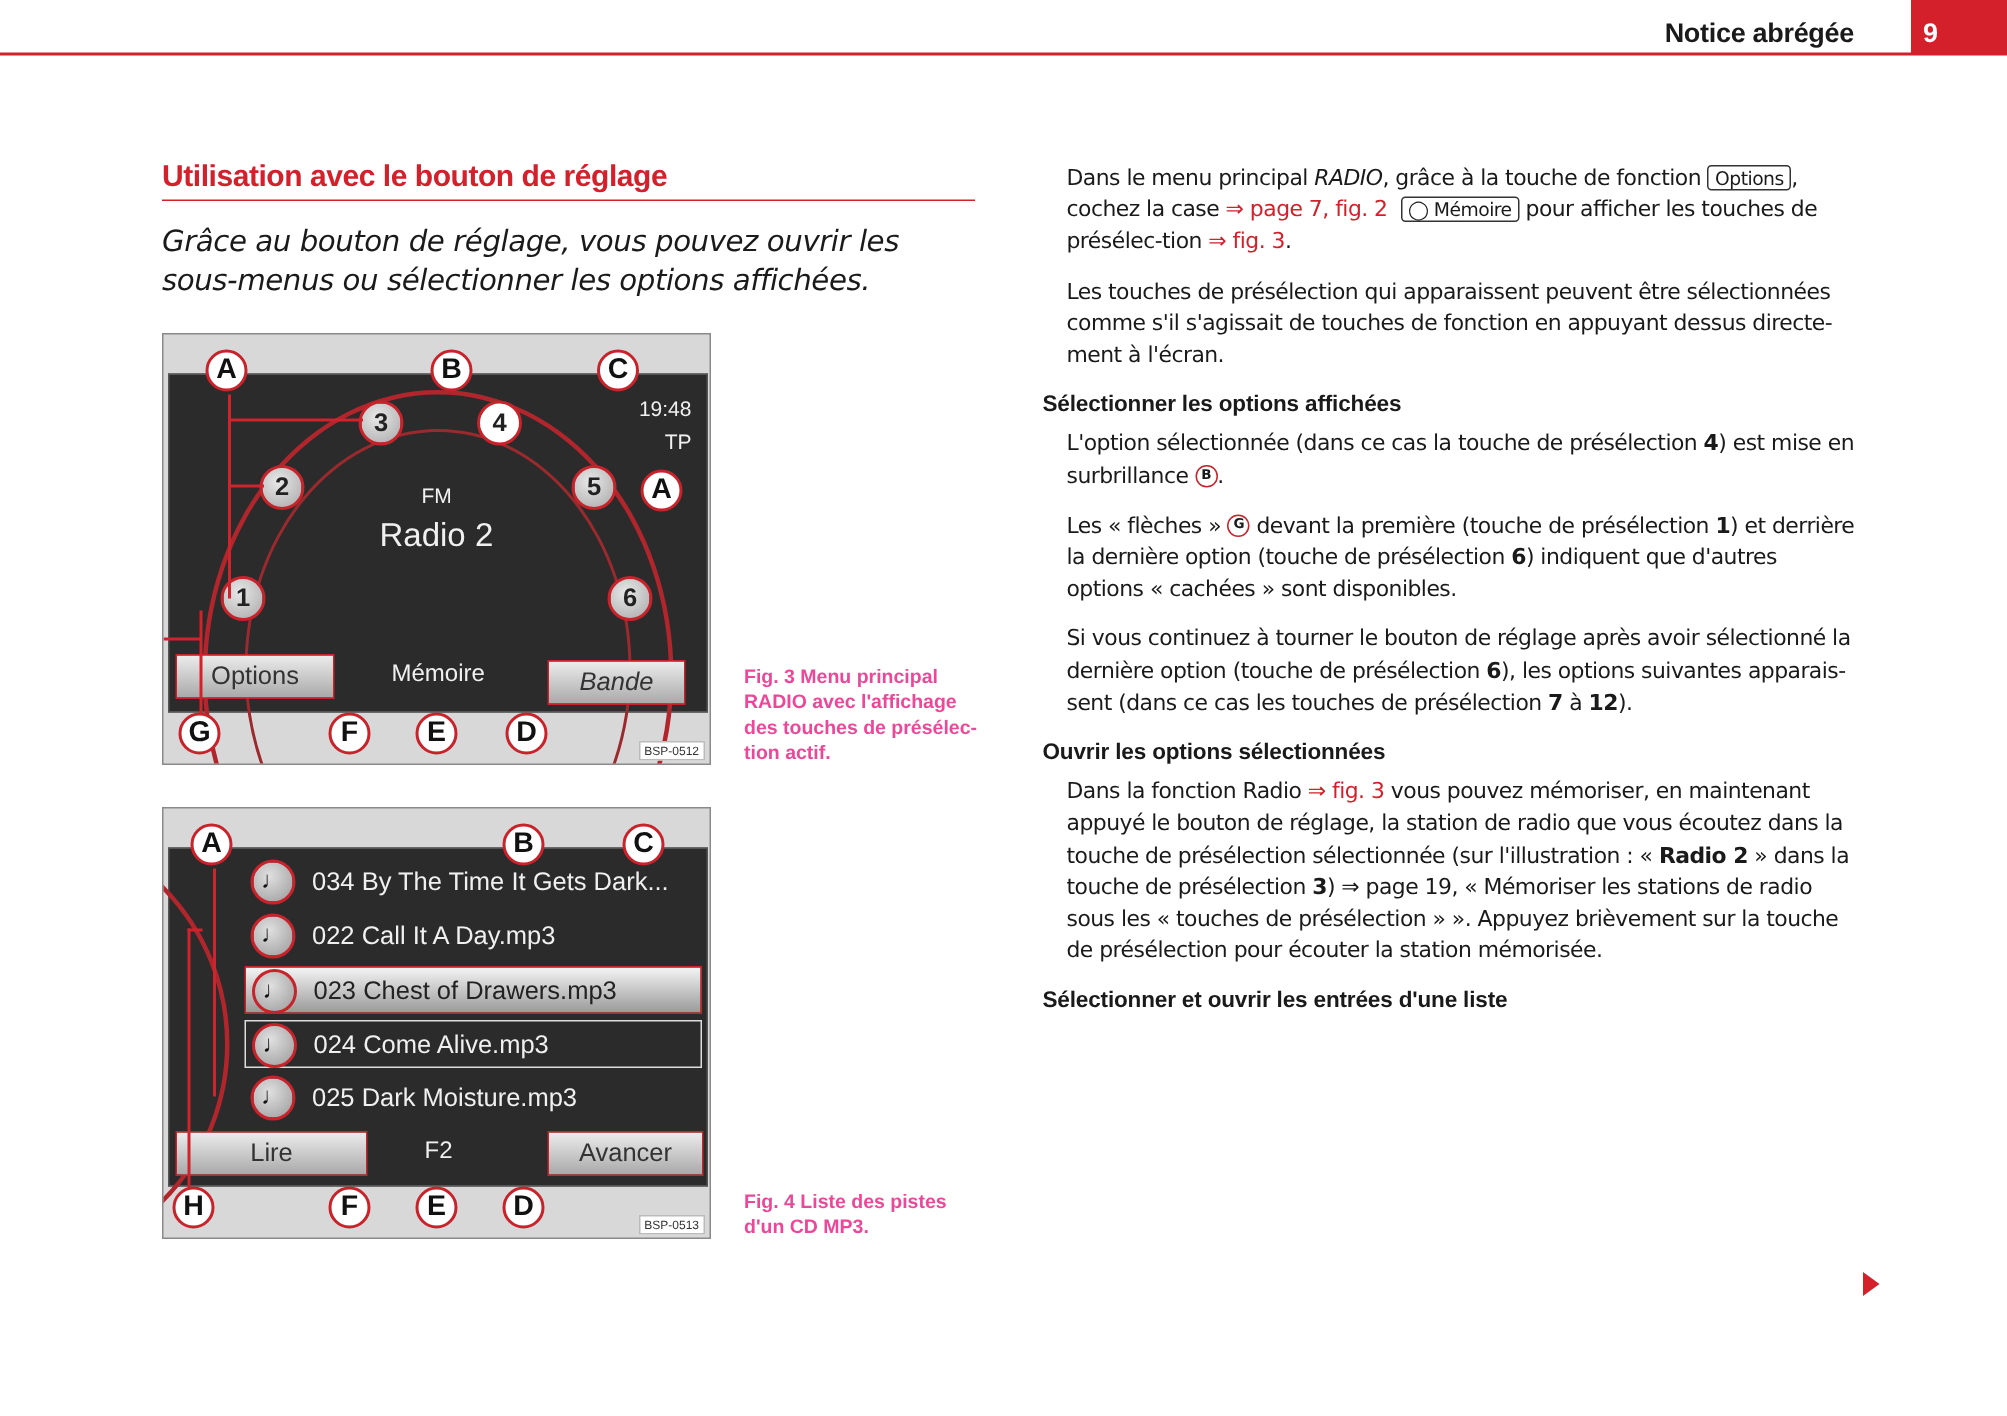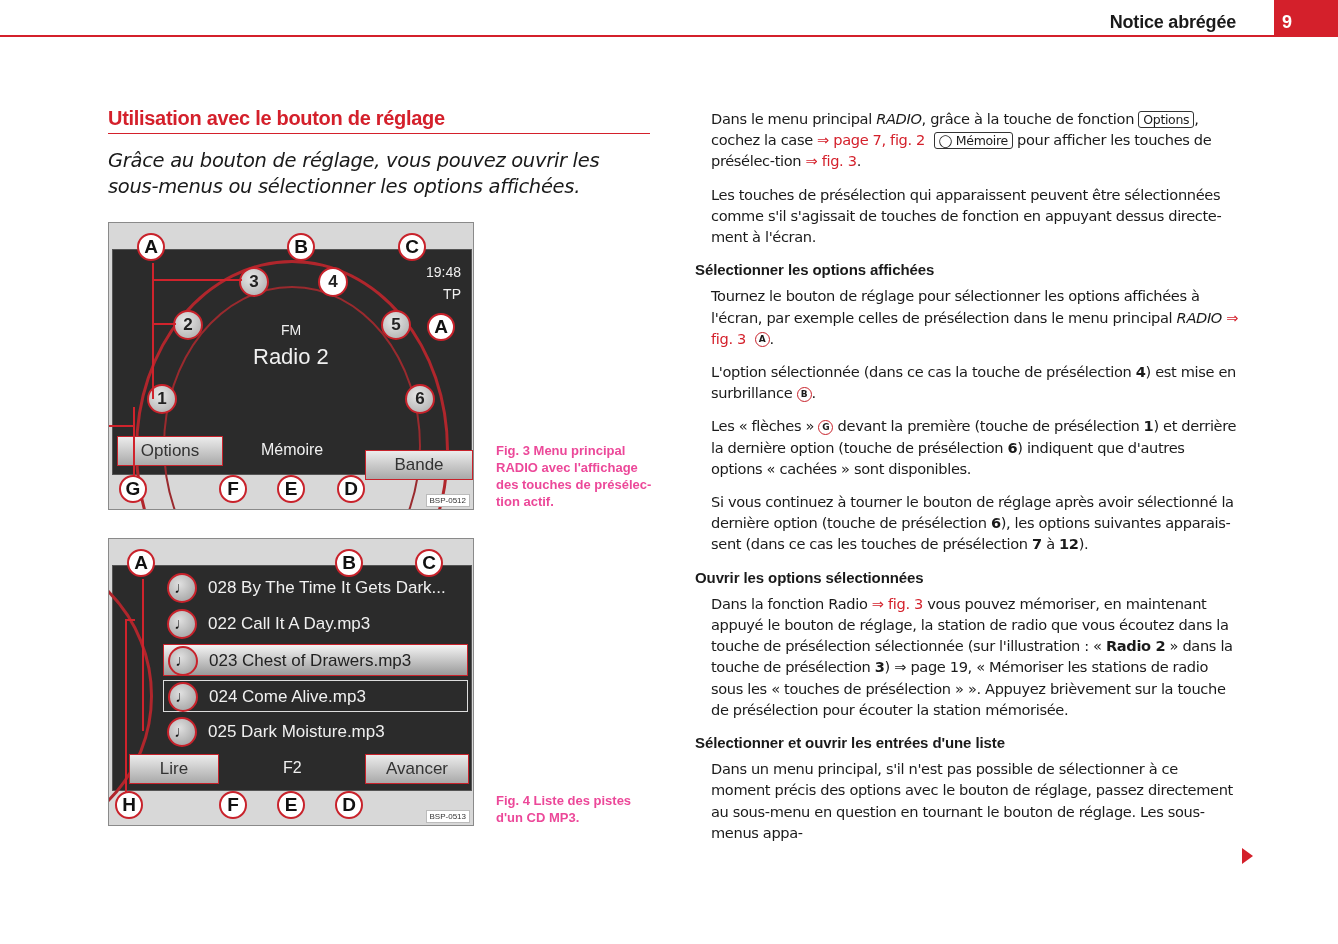--- a/index.html
+++ b/index.html
@@ -54,21 +54,21 @@
     <div class="scr-text" style="left:168px;top:72px;font-size:14px;">FM</div>
     <div class="scr-text" style="left:140px;top:94px;font-size:22px;">Radio 2</div>
     <div class="preset" style="left:34px;top:134px;">1</div>
     <div class="preset" style="left:60px;top:60px;">2</div>
     <div class="preset" style="left:126px;top:17px;">3</div>
     <div class="preset sel" style="left:205px;top:17px;">4</div>
     <div class="preset" style="left:268px;top:60px;">5</div>
     <div class="preset" style="left:292px;top:134px;">6</div>
     <div class="softkey" style="left:4px;top:186px;width:106px;">Options</div>
     <div class="scr-text" style="left:148px;top:191px;font-size:16px;">Mémoire</div>
-    <div class="softkey" style="left:252px;top:200px;width:108px;">Bande</div>
+    <div class="softkey" style="left:252px;top:190px;width:92px;font-style:italic;">Bande</div>
   </div>
 
   <div class="ln" style="left:43px;top:40px;width:2px;height:136px;"></div>
   <div class="ln" style="left:43px;top:56px;width:90px;height:2px;"></div>
   <div class="ln" style="left:43px;top:100px;width:24px;height:2px;"></div>
   <div class="ln" style="left:0px;top:202px;width:25px;height:2px;"></div>
   <div class="ln" style="left:24px;top:184px;width:2px;height:70px;"></div>
 
   <div class="callout" style="left:28px;top:10px;">A</div>
   <div class="callout" style="left:178px;top:10px;">B</div>
@@ -78,26 +78,26 @@
   <div class="callout" style="left:110px;top:252px;">F</div>
   <div class="callout" style="left:168px;top:252px;">E</div>
   <div class="callout" style="left:228px;top:252px;">D</div>
   <div class="fig-code">BSP-0512</div>
 </div>
 <div class="caption" style="top:442px;">Fig. 3   Menu principal RADIO avec l'affichage des touches de présélec-tion actif.</div>
 
 <div class="fig fig2">
   <div class="screen screen2">
     <div class="arc" style="left:-260px;top:-20px;width:300px;height:300px;border-color:#b0262c;"></div>
-    <div class="track" style="top:6px;"><span class="note">♩</span><span>028 By The Time It Gets Dark...</span></div>
+    <div class="track" style="top:6px;"><span class="note">♩</span><span>034 By The Time It Gets Dark...</span></div>
     <div class="track" style="top:42px;"><span class="note">♩</span><span>022 Call It A Day.mp3</span></div>
     <div class="track sel" style="top:78px;width:305px;"><span class="note">♩</span><span>023 Chest of Drawers.mp3</span></div>
     <div class="track hl" style="top:114px;width:305px;"><span class="note">♩</span><span>024 Come Alive.mp3</span></div>
     <div class="track" style="top:150px;"><span class="note">♩</span><span>025 Dark Moisture.mp3</span></div>
-    <div class="softkey" style="left:4px;top:188px;width:90px;margin-left:12px;">Lire</div>
+    <div class="softkey" style="left:4px;top:188px;width:128px;">Lire</div>
     <div class="scr-text" style="left:170px;top:193px;font-size:16px;">F2</div>
     <div class="softkey" style="left:252px;top:188px;width:104px;">Avancer</div>
   </div>
   <div class="ln" style="left:33px;top:40px;width:2px;height:152px;"></div>
   <div class="ln" style="left:16px;top:80px;width:2px;height:174px;"></div>
   <div class="ln" style="left:16px;top:80px;width:10px;height:2px;"></div>
   <div class="callout" style="left:18px;top:10px;">A</div>
   <div class="callout" style="left:226px;top:10px;">B</div>
   <div class="callout" style="left:306px;top:10px;">C</div>
   <div class="callout" style="left:6px;top:252px;">H</div>
@@ -105,22 +105,20 @@
   <div class="callout" style="left:168px;top:252px;">E</div>
   <div class="callout" style="left:226px;top:252px;">D</div>
   <div class="fig-code">BSP-0513</div>
 </div>
 <div class="caption" style="top:792px;">Fig. 4   Liste des pistes d'un CD MP3.</div>
 
 <div class="col" style="top:108px;">
   <p><span>Dans le menu principal </span><i>RADIO</i><span>, grâce à la touche de fonction </span><span class="key">Options</span><span>, cochez la case </span><span class="ref">⇒ page 7, fig. 2</span>&nbsp; <span class="key">◯ Mémoire</span><span> pour afficher les touches de présélec-tion </span><span class="ref">⇒ fig. 3</span><span>.</span></p>
   <p>Les touches de présélection qui apparaissent peuvent être sélectionnées comme s'il s'agissait de touches de fonction en appuyant dessus directe-ment à l'écran.</p>
   <h4>Sélectionner les options affichées</h4>
-  <p><span>Tournez le bouton de réglage pour sélectionner les options affichées à l'écran, par exemple celles de présélection dans le menu principal </span><i>RADIO</i> <span class="ref">⇒ fig. 3</span>&nbsp; <span class="cref">A</span><span>.</span></p>
   <p><span>L'option sélectionnée (dans ce cas la touche de présélection </span><b>4</b><span>) est mise en surbrillance </span><span class="cref">B</span><span>.</span></p>
   <p><span>Les « flèches » </span><span class="cref">G</span><span> devant la première (touche de présélection </span><b>1</b><span>) et derrière la dernière option (touche de présélection </span><b>6</b><span>) indiquent que d'autres options « cachées » sont disponibles.</span></p>
   <p><span>Si vous continuez à tourner le bouton de réglage après avoir sélectionné la dernière option (touche de présélection </span><b>6</b><span>), les options suivantes apparais-sent (dans ce cas les touches de présélection </span><b>7</b><span> à </span><b>12</b><span>).</span></p>
   <h4>Ouvrir les options sélectionnées</h4>
   <p><span>Dans la fonction Radio </span><span class="ref">⇒ fig. 3</span><span> vous pouvez mémoriser, en maintenant appuyé le bouton de réglage, la station de radio que vous écoutez dans la touche de présélection sélectionnée (sur l'illustration : « </span><b>Radio 2</b><span> » dans la touche de présélection </span><b>3</b><span>) ⇒ page 19, « Mémoriser les stations de radio sous les « touches de présélection » ». Appuyez brièvement sur la touche de présélection pour écouter la station mémorisée.</span></p>
   <h4>Sélectionner et ouvrir les entrées d'une liste</h4>
-  <p>Dans un menu principal, s'il n'est pas possible de sélectionner à ce moment précis des options avec le bouton de réglage, passez directement au sous-menu en question en tournant le bouton de réglage. Les sous-menus appa-</p>
 </div>
 <div class="next-arrow"></div>
 
 </body></html>

